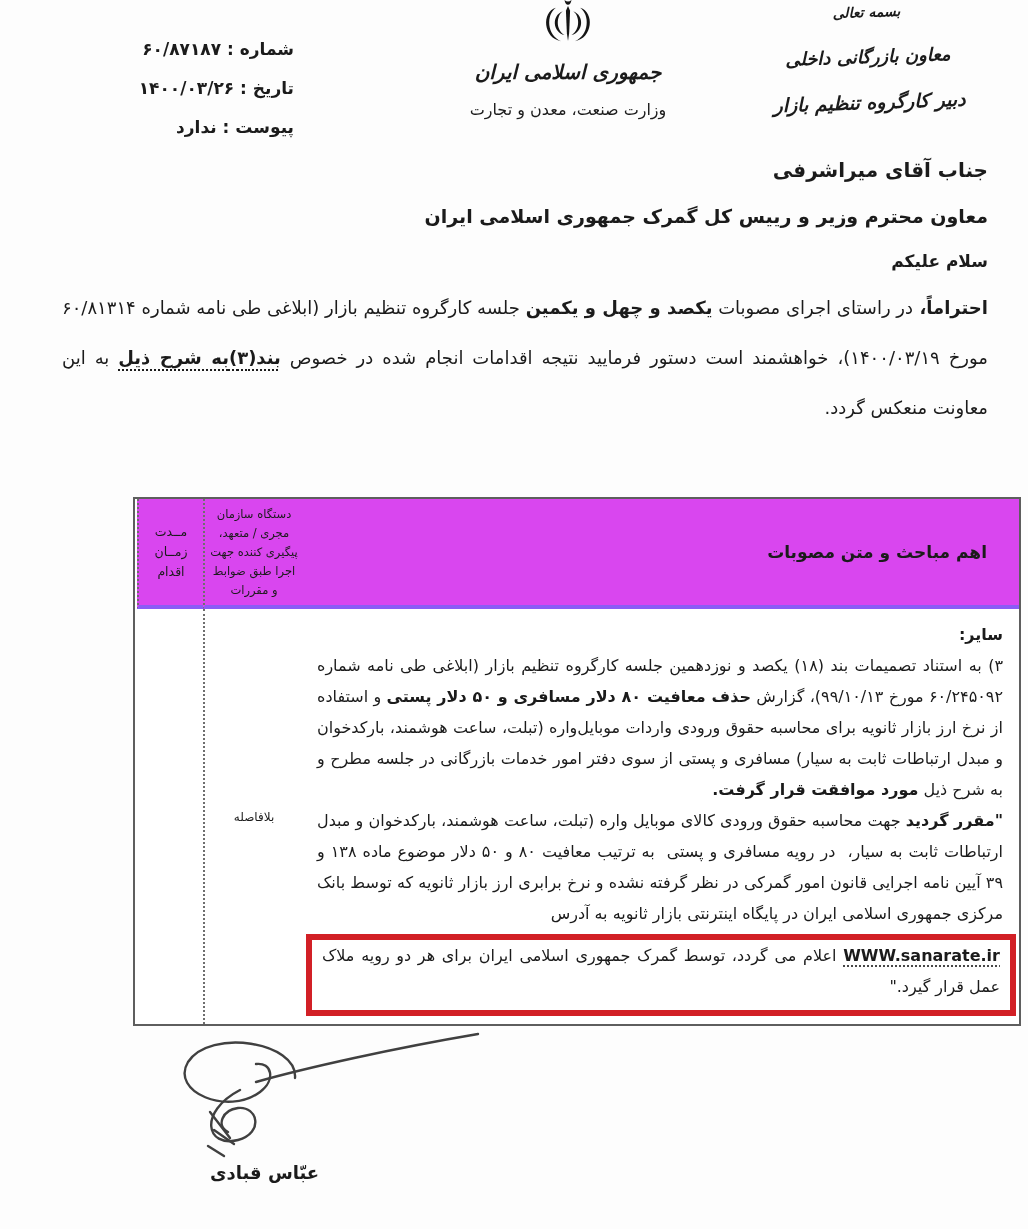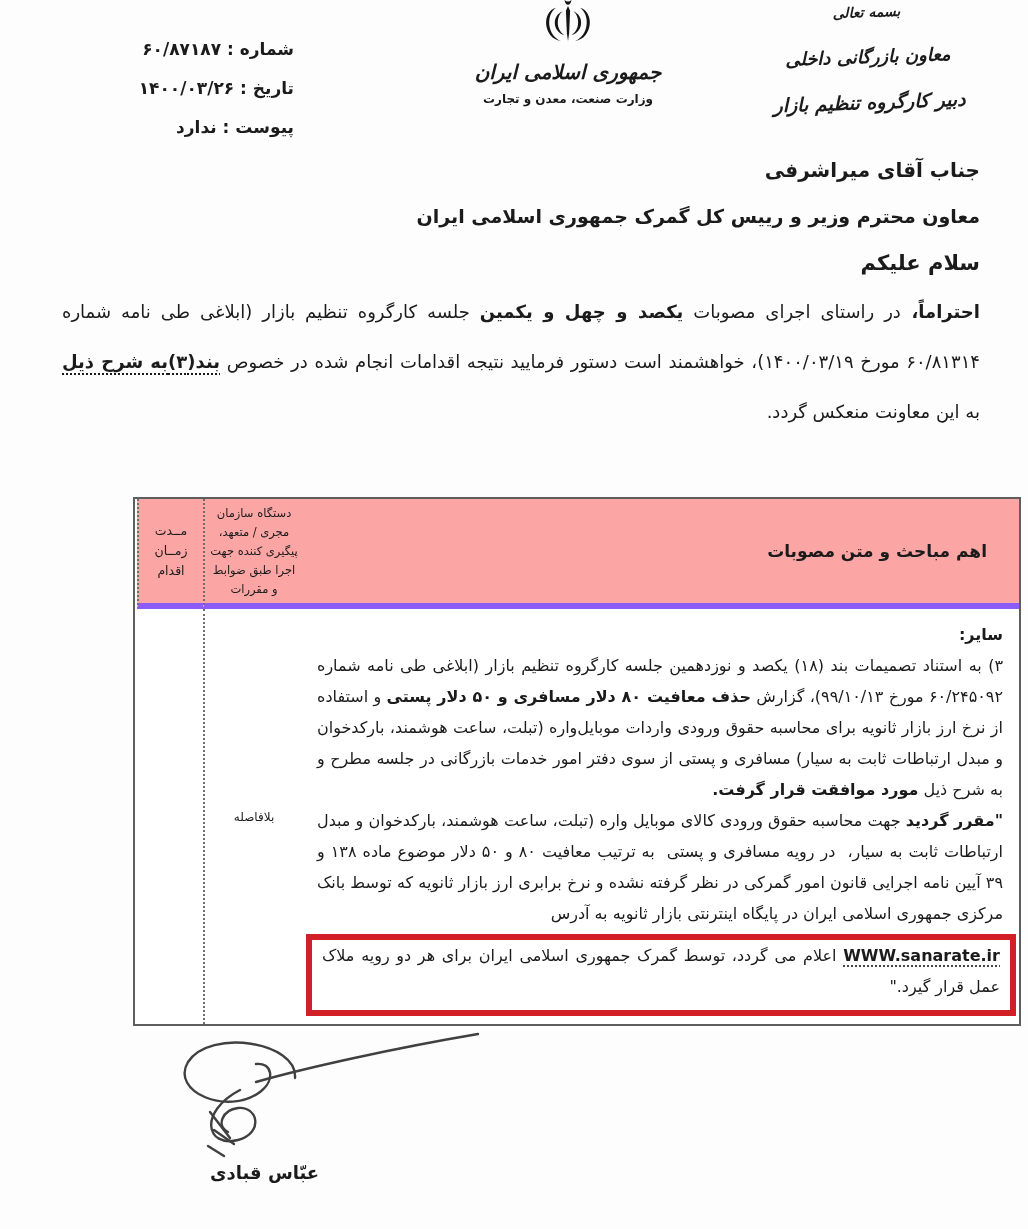--- a/index.html
+++ b/index.html
@@ -7,43 +7,43 @@
     position:relative;width:1028px;height:1229px;background:#fdfdfd;
     font-family:"DejaVu Sans",sans-serif;color:#1b1b1b;overflow:hidden;
     margin:0 auto;
   }
   
   .h-left{position:absolute;top:30px;left:84px;width:210px;direction:rtl;}
   .h-left .meta-row{font-weight:bold;font-size:17px;line-height:39px;white-space:nowrap;}
   .h-center{position:absolute;top:0;left:408px;width:320px;text-align:center;direction:rtl;}
   .emblem{display:block;margin:0 auto;}
   .country{font-size:20px;font-style:italic;font-weight:bold;margin-top:8px;letter-spacing:1px;}
-  .ministry{font-size:12px;font-weight:bold;margin-top:8px;}
+  .ministry{font-size:16px;font-weight:normal;margin-top:16px;}
   .h-right{position:absolute;top:4px;right:30px;width:260px;text-align:center;direction:rtl;
            font-style:italic;transform:rotate(-2deg);}
   .besmele{font-size:14px;font-weight:bold;}
   .calli-1{font-size:18px;font-weight:bold;margin-top:26px;}
   .calli-2{font-size:19px;font-weight:bold;margin-top:24px;letter-spacing:2px;}
   
-  .letter{position:absolute;top:158px;right:48px;left:62px;direction:rtl;}
+  .letter{position:absolute;top:158px;right:40px;left:62px;direction:rtl;}
   .recipient{font-size:20px;font-weight:bold;}
   .recipient-title{font-size:19px;font-weight:bold;margin-top:23px;}
   .subject-line{font-size:18px;font-weight:bold;margin-top:26px;}
   .subject-text{text-decoration:underline;text-decoration-style:dotted;text-underline-offset:7px;}
-  .salutation{font-size:21px;font-weight:bold;margin-top:24px;}
+  .salutation{font-size:17px;font-weight:bold;margin-top:24px;}
   .para{font-size:18px;line-height:50px;text-align:justify;margin-top:12px;}
   .b{font-weight:bold;}
   .bu{font-weight:bold;text-decoration:underline;text-decoration-style:dotted;text-underline-offset:6px;}
   
   .tbl{position:absolute;top:497px;left:133px;width:888px;direction:rtl;
        display:grid;grid-template-columns:716px 100px 66px;
        border:2px solid #5e5e5e;box-sizing:border-box;background:#fff;}
   .cell{box-sizing:border-box;}
   .divided{border-left:2px dotted #6e6e6e;}
-  .th{background:#fca5a5;height:110px;border-bottom:6px solid #8b5cf6;
+  .th{background:#d946ef;height:110px;border-bottom:4px solid #8b5cf6;
       display:flex;align-items:center;justify-content:center;text-align:center;}
   .th-main{justify-content:flex-start;padding-right:32px;font-weight:bold;font-size:17px;}
   .th-agency{font-size:11.5px;line-height:19px;padding:0 5px;}
   .th-duration{font-size:12.5px;line-height:20px;padding:0 12px;}
   .td{min-height:400px;}
   .td-main{padding:10px 16px 8px 14px;font-size:16px;line-height:31px;text-align:justify;}
   .td-agency{display:flex;align-items:center;justify-content:center;
              font-size:12px;line-height:21px;text-align:center;padding:0 7px;}
   .td-duration{display:flex;align-items:center;justify-content:center;font-size:12px;}
   .other-heading{font-weight:bold;}

